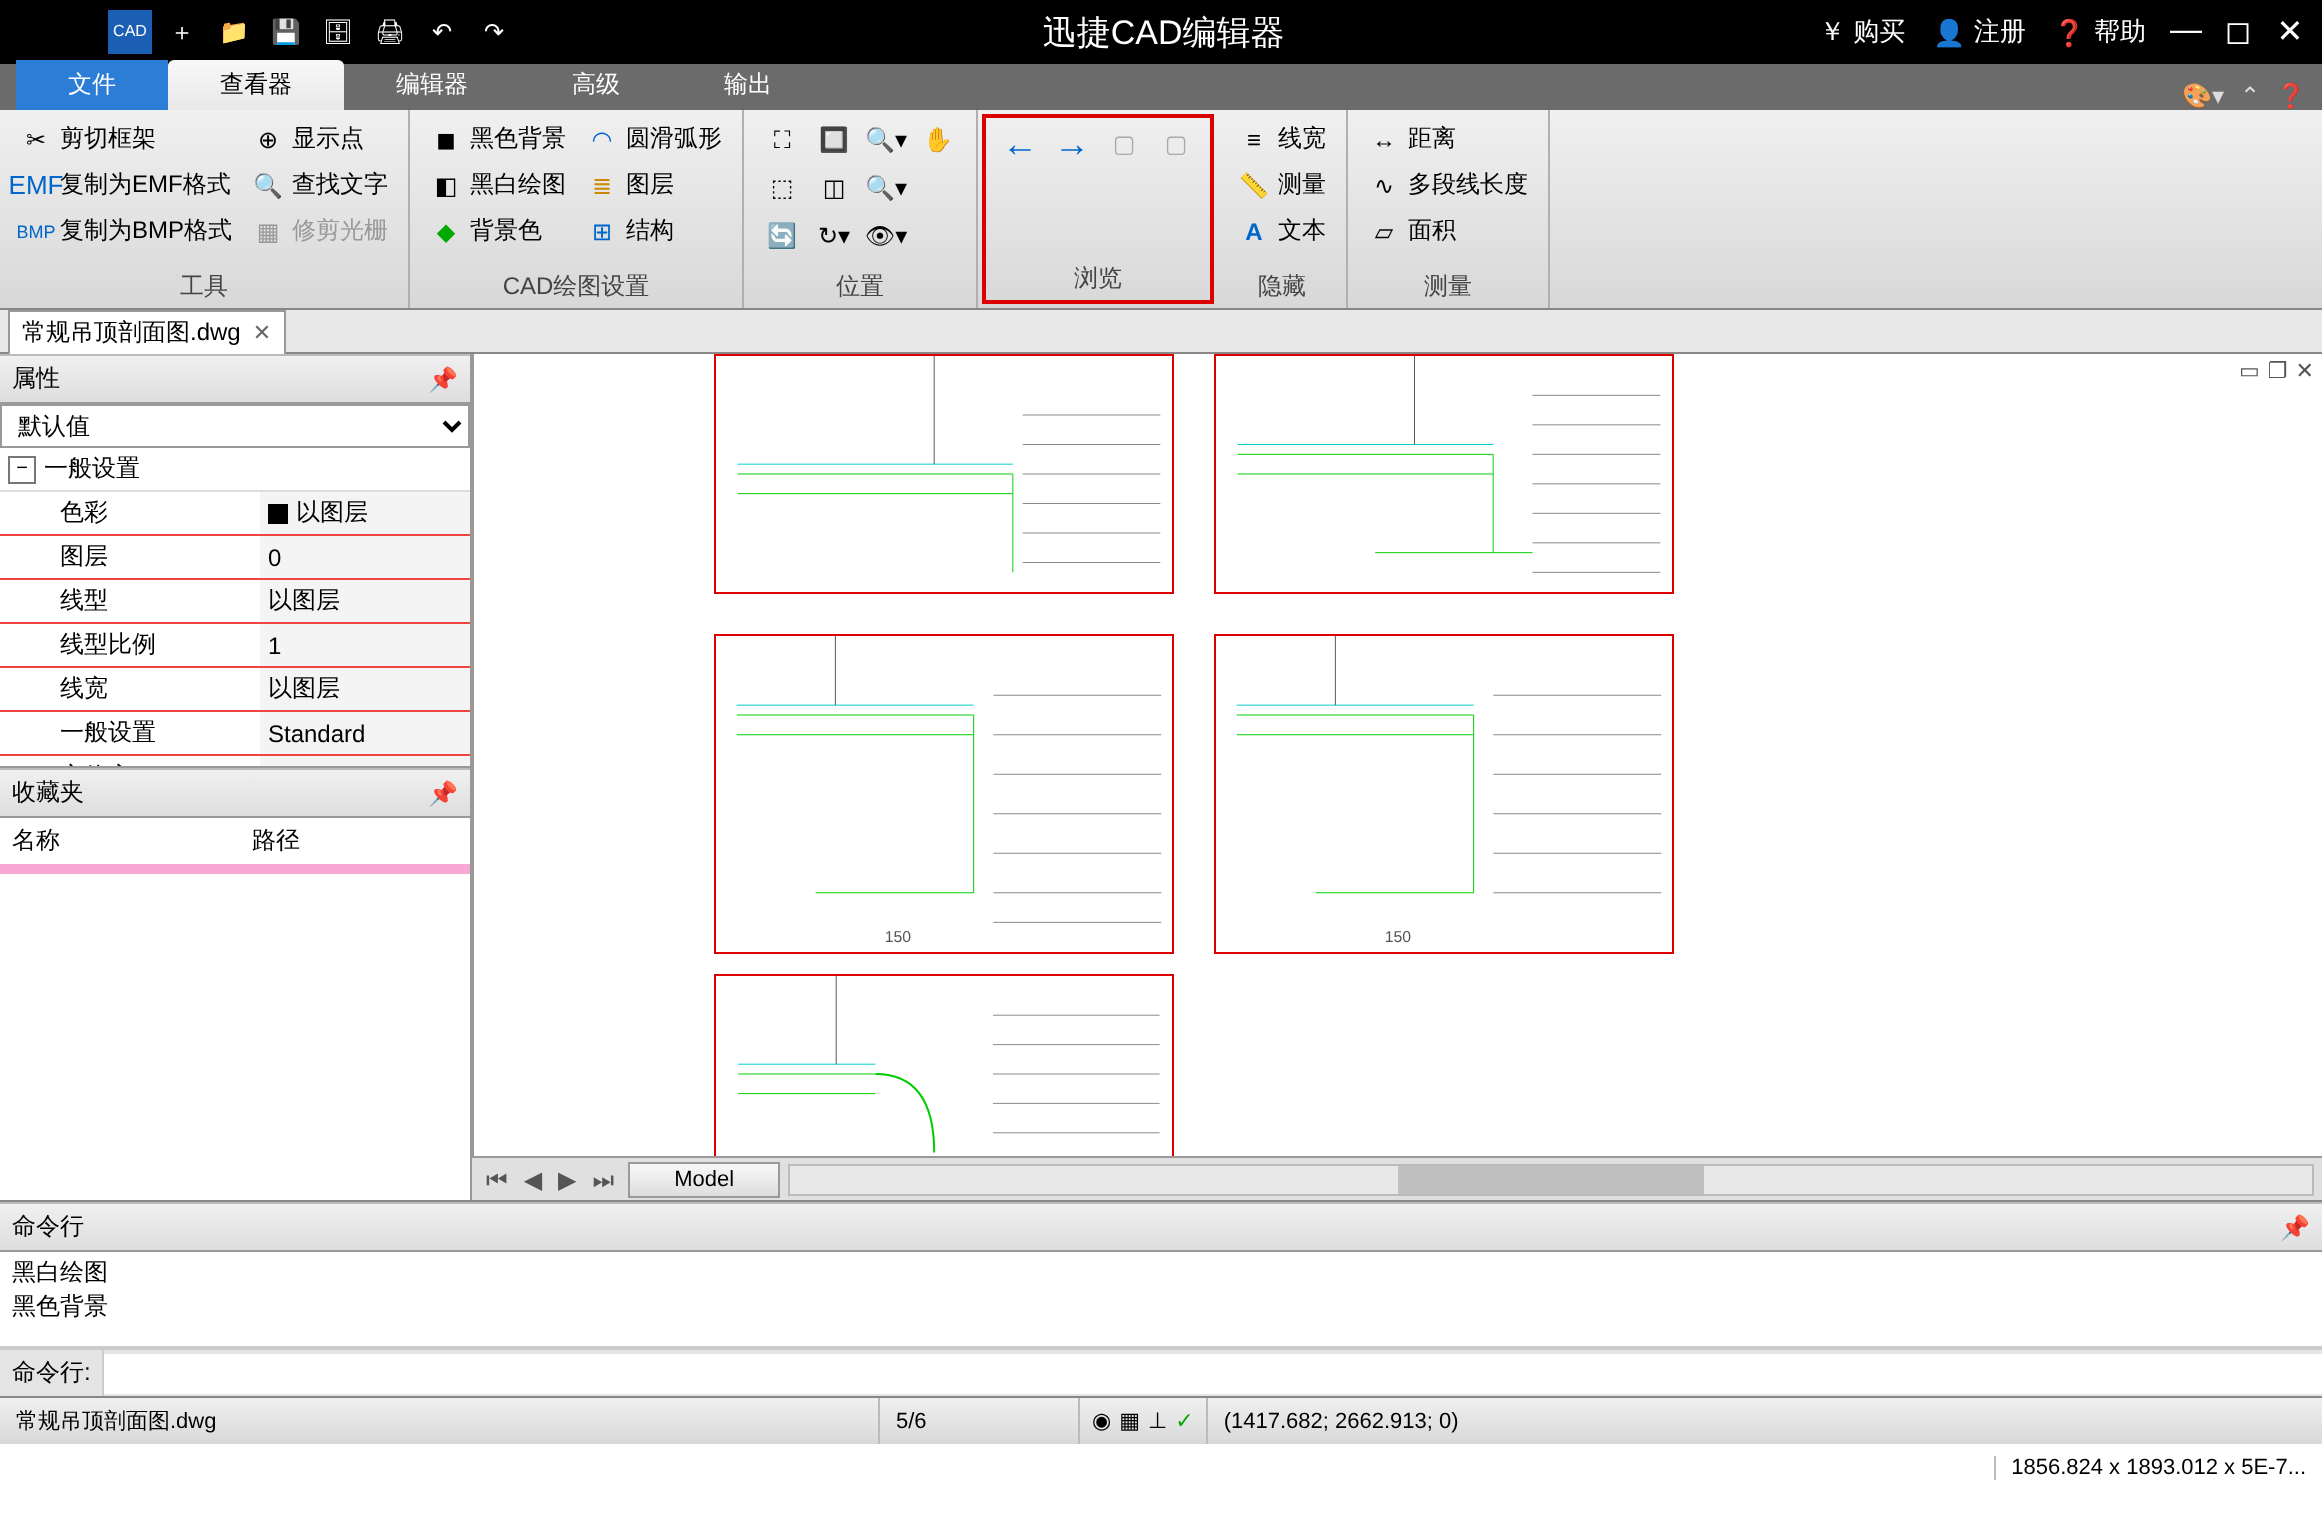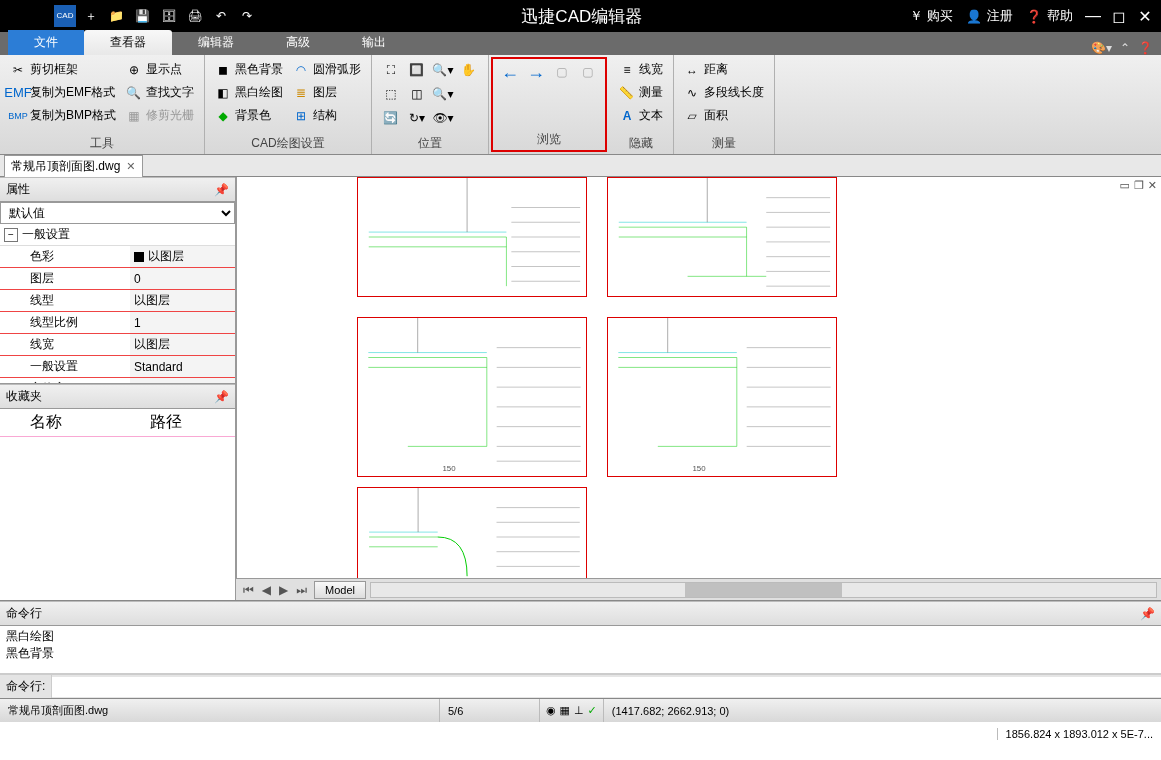--- a/index.html
+++ b/index.html
@@ -41,33 +41,33 @@
 .panel-header { background: linear-gradient(#f0f0f0,#dedede); border-top: 1px solid #bbb; border-bottom: 1px solid #999; padding: 3px 6px; display: flex; align-items: center; font-size: 12px; }
 .panel-header .pin { margin-left: auto; cursor: pointer; }
 .prop-select { width: 100%; border: 1px solid #999; background: #fff; padding: 2px 4px; font-size: 12px; }
 .prop-grid { flex: 1; overflow: auto; background: #fff; border-bottom: 1px solid #999; }
 .prop-section { display: flex; align-items: center; padding: 2px 4px; background: #fff; border-bottom: 1px solid #ddd; font-size: 12px; }
 .prop-section .toggle { width: 14px; height: 14px; border: 1px solid #777; display: flex; align-items: center; justify-content: center; margin-right: 4px; font-size: 10px; cursor: pointer; }
 .prop-row { display: flex; border-bottom: 1px solid #ef4444; font-size: 12px; }
 .prop-row .name { width: 130px; padding: 2px 4px 2px 30px; }
 .prop-row .value { flex: 1; padding: 2px 4px; background: #f4f4f4; display: flex; align-items: center; gap: 4px; }
 .swatch { width: 10px; height: 10px; background: #000; display: inline-block; }
-.fav-header { display: flex; border-bottom: 1px solid #f9a8d4; font-size: 16px; padding-left: 24px; }
+.fav-header { display: flex; border-bottom: 5px solid #f9a8d4; font-size: 12px; }
 .fav-header div { padding: 3px 6px; }
 .fav-body { flex: 1; background: #fff; }
 
 .canvas-area { flex: 1; display: flex; flex-direction: column; position: relative; }
 .canvas-top-icons { position: absolute; top: 2px; right: 4px; display: flex; gap: 4px; font-size: 11px; color: #555; }
 .canvas { flex: 1; background: #fff; position: relative; overflow: hidden; border-left: 1px solid #999; }
 .drawing { position: absolute; border: 1px solid #d00; }
 .drawing svg { width: 100%; height: 100%; }
 .model-tab-row { height: 22px; background: #e0e0e0; border-top: 1px solid #999; display: flex; align-items: center; }
 .model-tab-row .nav { display: flex; gap: 2px; padding: 0 4px; }
 .model-tab-row .nav span { cursor: pointer; padding: 0 3px; color: #555; }
-.model-tab { background: linear-gradient(#f8f8f8,#ddd); border: 1px solid #999; padding: 2px 10px; font-size: 11px; cursor: pointer; }
+.model-tab { background: linear-gradient(#f8f8f8,#ddd); border: 1px solid #999; padding: 2px 22px; font-size: 11px; cursor: pointer; }
 .model-tab-row .hscroll { flex: 1; height: 16px; background: #e8e8e8; border: 1px solid #bbb; margin: 0 4px; position: relative; }
 .model-tab-row .hscroll .thumb { position: absolute; left: 40%; width: 20%; height: 100%; background: #c0c0c0; }
 
 .cmd-panel { border-top: 1px solid #888; }
 .cmd-history { height: 48px; background: #fff; padding: 2px 6px; font-size: 12px; overflow: hidden; border-bottom: 1px solid #ccc; }
 .cmd-input-row { display: flex; align-items: center; background: #e5e5e5; border-top: 1px solid #ccc; }
 .cmd-label { padding: 3px 6px; font-size: 12px; background: #e4e4e4; border-right: 1px solid #ccc; }
 .cmd-input { flex: 1; border: none; background: #fff; padding: 3px 6px; font-size: 12px; outline: none; }
 
 .statusbar { height: 24px; background: linear-gradient(#f0f0f0,#d8d8d8); border-top: 1px solid #888; display: flex; align-items: center; font-size: 11px; }

